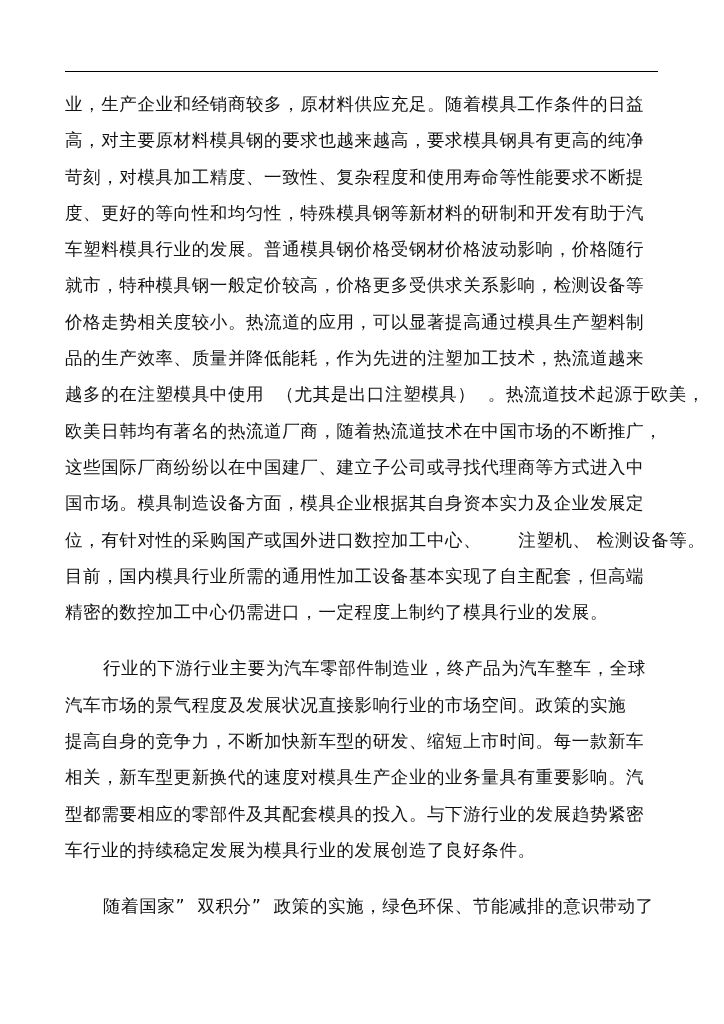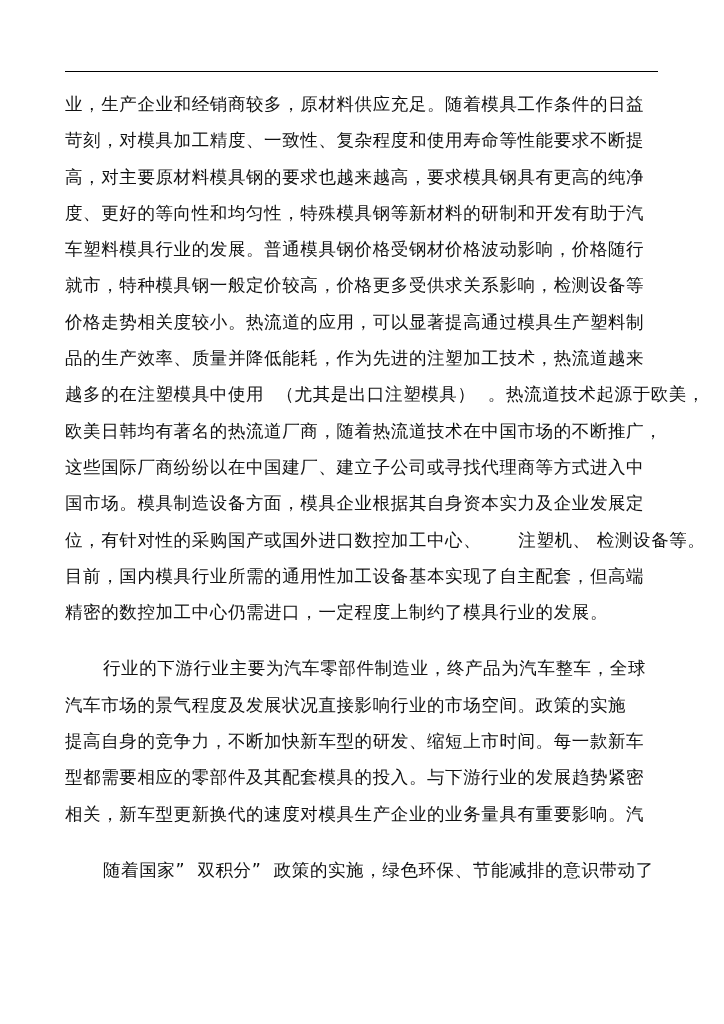--- a/index.html
+++ b/index.html
@@ -43,38 +43,39 @@
     }
   </style>
 </head>
 <body>
 
 <div class="header-rule"></div>
 
 <div class="page-body">
   <div class="paragraph">
     <span class="line">业，生产企业和经销商较多，原材料供应充足。随着模具工作条件的日益</span>
+    <span class="line">高，对主要原材料模具钢的要求也越来越高，要求模具钢具有更高的纯净</span>
     <span class="line">苛刻，对模具加工精度、一致性、复杂程度和使用寿命等性能要求不断提</span>
-    <span class="line">高，对主要原材料模具钢的要求也越来越高，要求模具钢具有更高的纯净</span>
     <span class="line">度、更好的等向性和均匀性，特殊模具钢等新材料的研制和开发有助于汽</span>
     <span class="line">车塑料模具行业的发展。普通模具钢价格受钢材价格波动影响，价格随行</span>
     <span class="line">就市，特种模具钢一般定价较高，价格更多受供求关系影响，检测设备等</span>
     <span class="line">价格走势相关度较小。热流道的应用，可以显著提高通过模具生产塑料制</span>
     <span class="line">品的生产效率、质量并降低能耗，作为先进的注塑加工技术，热流道越来</span>
     <span class="line">越多的在注塑模具中使用  （尤其是出口注塑模具）  。热流道技术起源于欧美，</span>
     <span class="line">欧美日韩均有著名的热流道厂商，随着热流道技术在中国市场的不断推广，</span>
     <span class="line">这些国际厂商纷纷以在中国建厂、建立子公司或寻找代理商等方式进入中</span>
     <span class="line">国市场。模具制造设备方面，模具企业根据其自身资本实力及企业发展定</span>
     <span class="line">位，有针对性的采购国产或国外进口数控加工中心、      注塑机、 检测设备等。</span>
     <span class="line">目前，国内模具行业所需的通用性加工设备基本实现了自主配套，但高端</span>
     <span class="line">精密的数控加工中心仍需进口，一定程度上制约了模具行业的发展。</span>
   </div>
   <div class="paragraph">
     <span class="line indent">行业的下游行业主要为汽车零部件制造业，终产品为汽车整车，全球</span>
     <span class="line">汽车市场的景气程度及发展状况直接影响行业的市场空间。政策的实施</span>
     <span class="line">提高自身的竞争力，不断加快新车型的研发、缩短上市时间。每一款新车</span>
+    <span class="line">相关，新车型更新换代的速度对模具生产企业的业务量具有重要影响。汽</span>
     <span class="line">型都需要相应的零部件及其配套模具的投入。与下游行业的发展趋势紧密</span>
-    <span class="line">相关，新车型更新换代的速度对模具生产企业的业务量具有重要影响。汽</span>
+    <span class="line">车行业的持续稳定发展为模具行业的发展创造了良好条件。</span>
   </div>
   <div class="paragraph">
     <span class="line indent">随着国家”  双积分”  政策的实施，绿色环保、节能减排的意识带动了</span>
   </div>
 </div>
 
 </body></html>

